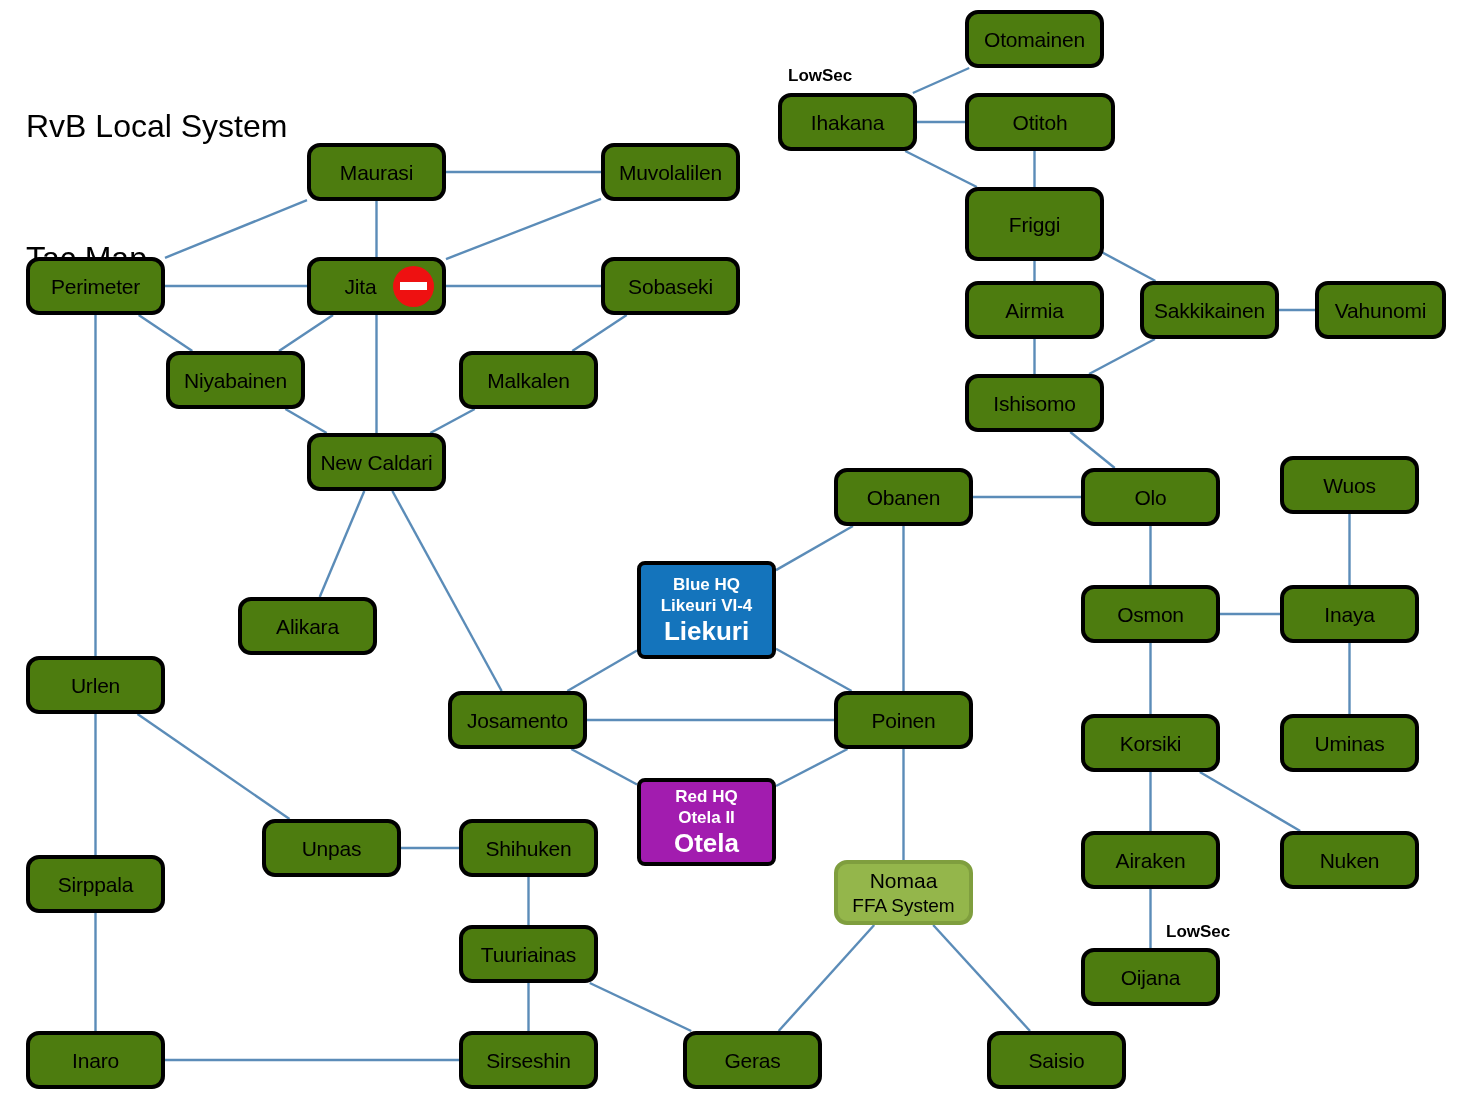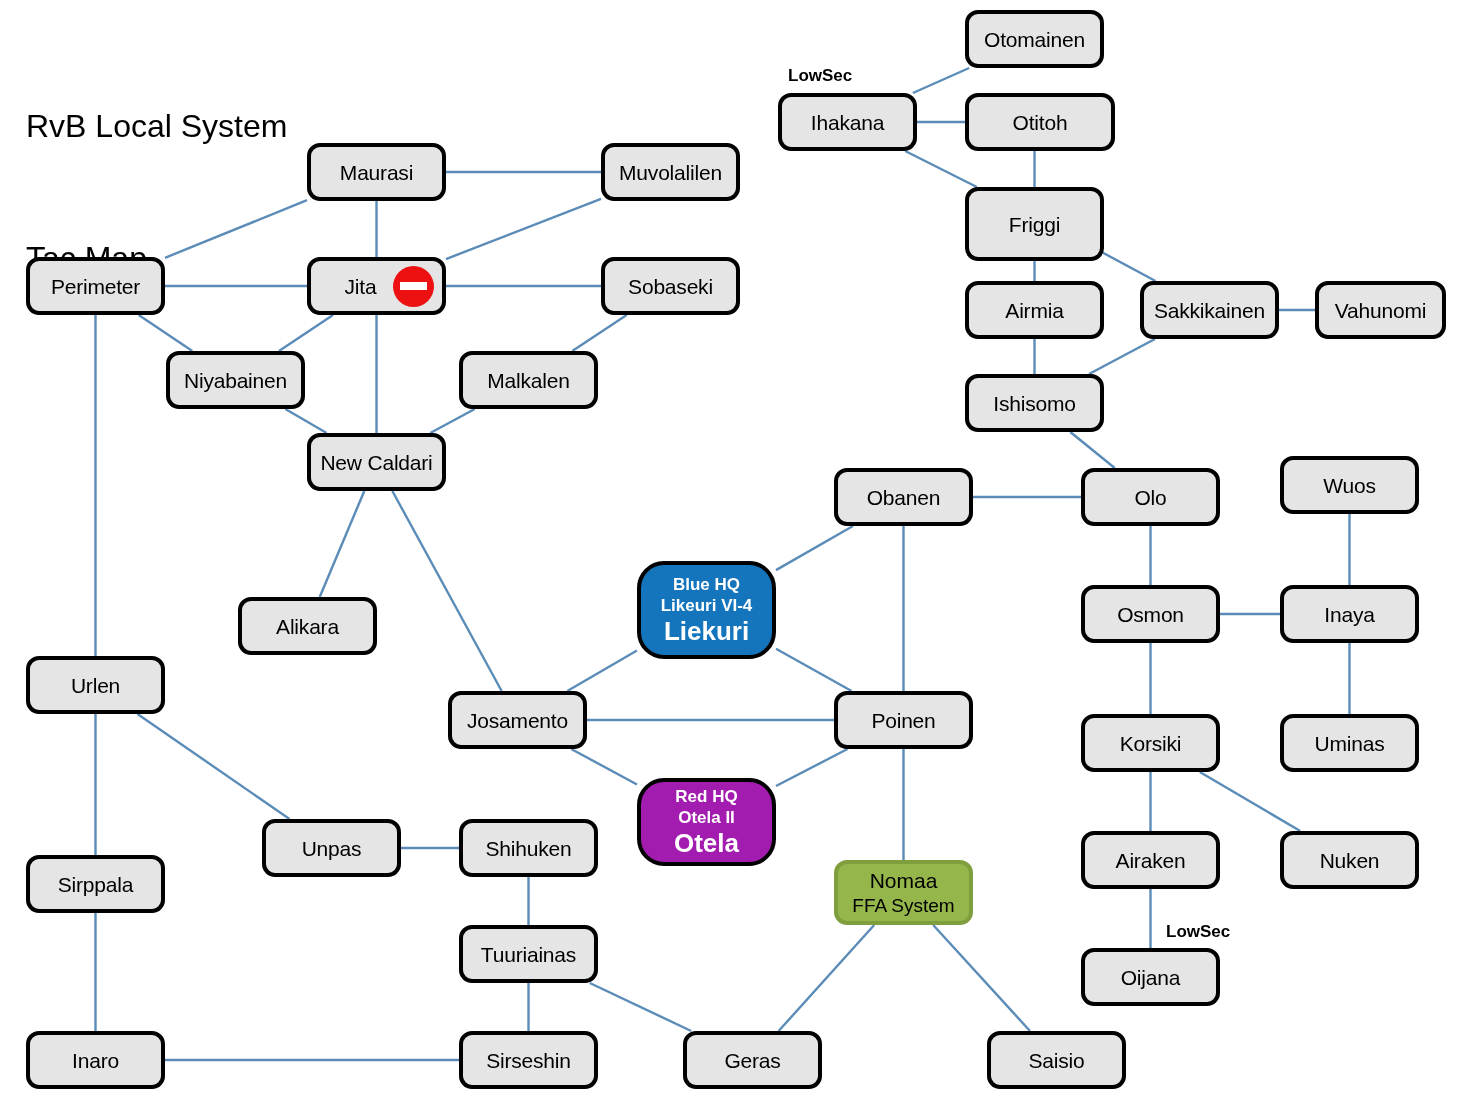--- a/index.html
+++ b/index.html
@@ -42,32 +42,32 @@
     position: absolute;
     box-sizing: border-box;
     border: 4px solid #000000;
     border-radius: 13px;
     display: flex;
     flex-direction: column;
     align-items: center;
     justify-content: center;
     text-align: center;
     color: #000000;
-    background: #e5e5e5;
+    background: #4d7c0f;
   }
   .node .label {
     font-size: 21px;
     line-height: 25px;
     letter-spacing: -0.2px;
     white-space: nowrap;
   }
   .node.hq {
     color: #ffffff;
     font-weight: bold;
-    border-radius: 27px;
+    border-radius: 8px;
   }
   .node.hq .l1, .node.hq .l2 {
     font-size: 17px;
     line-height: 21px;
     font-weight: bold;
   }
   .node.hq .l3 {
     font-size: 26px;
     line-height: 31px;
     font-weight: bold;

